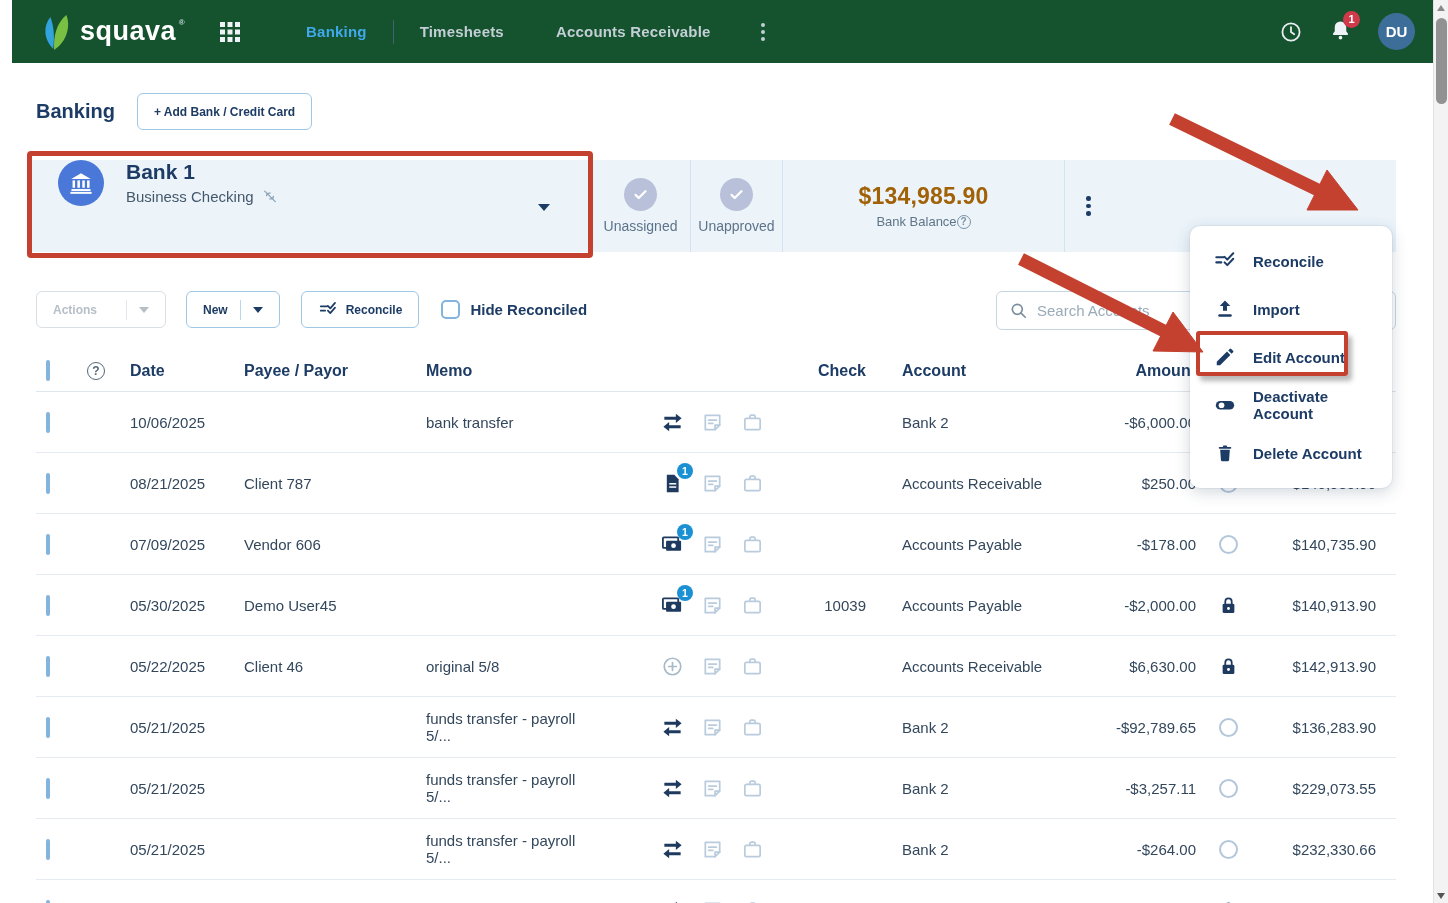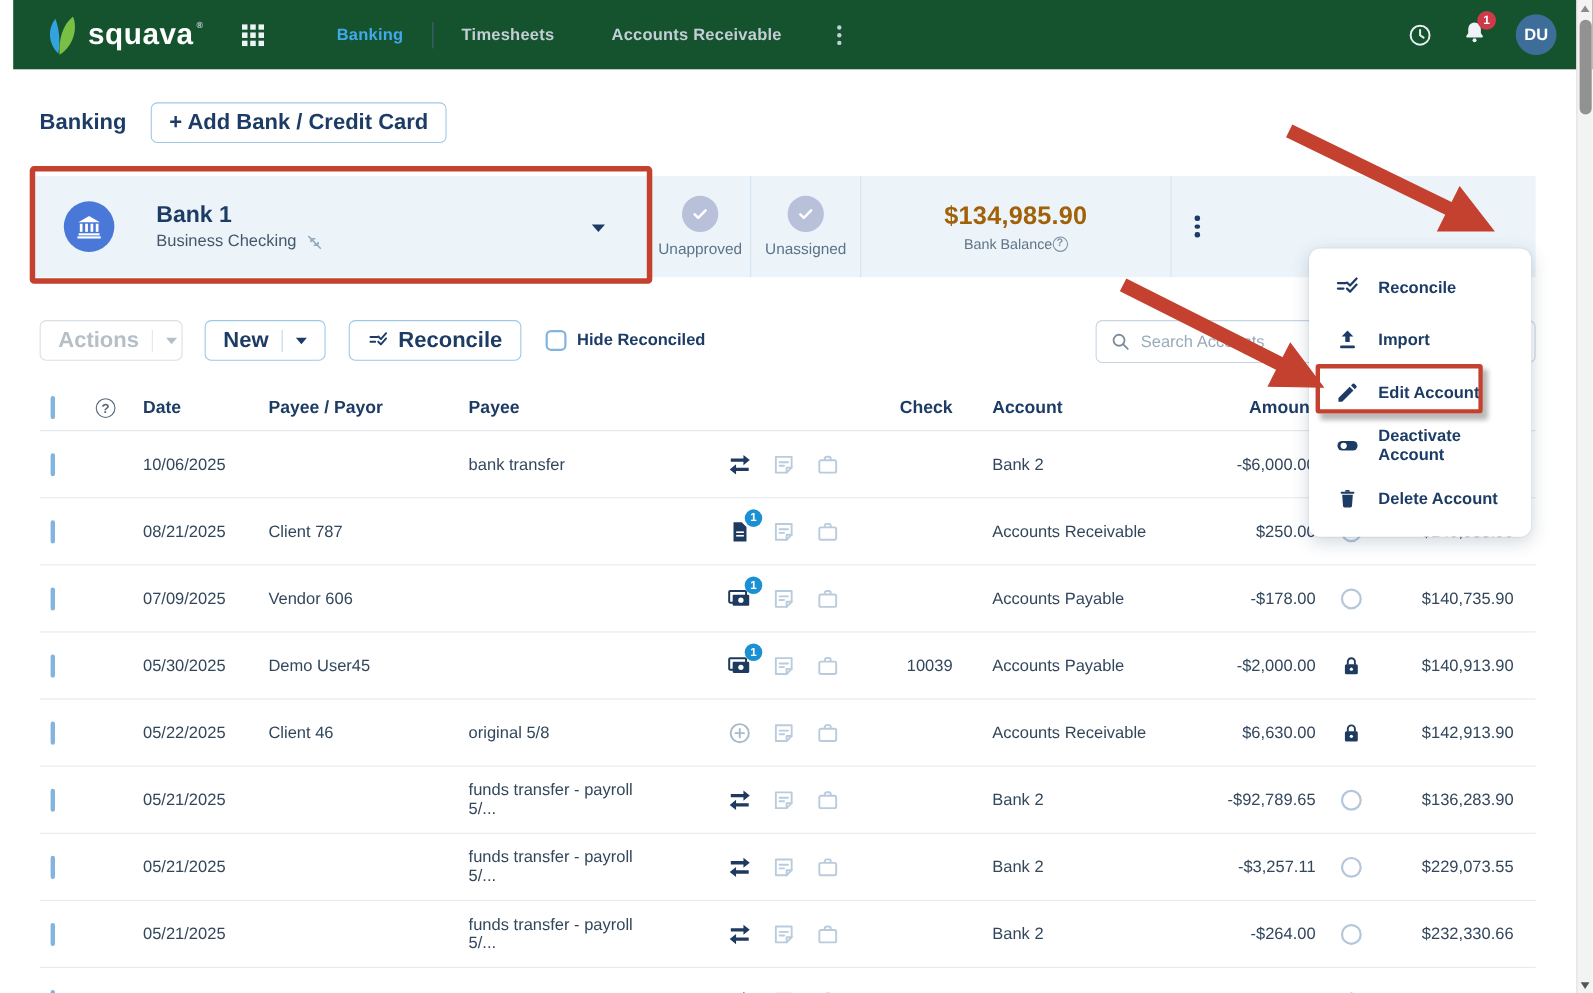--- a/index.html
+++ b/index.html
@@ -24,27 +24,27 @@
   .bell-wrap { position:relative; }
   .nav-badge { position:absolute; top:-7px; right:-8px; background:#cf3a4a; color:#fff; min-width:17px; height:17px;
                border-radius:50%; font-size:11px; font-weight:bold; display:flex; align-items:center; justify-content:center; }
   .avatar { width:37px; height:37px; border-radius:50%; background:#3d6e99; color:#fff; font-weight:bold;
             font-size:15px; display:flex; align-items:center; justify-content:center; cursor:pointer; }
 
   
   .page-head { position:absolute; left:36px; top:93px; display:flex; align-items:center; gap:22px; }
   .page-title { font-size:20px; font-weight:bold; color:#1d3c65; }
   .btn { height:37px; border:1.6px solid #9fc8e6; border-radius:6px; background:#fff; color:#1d3c65;
-         font-weight:bold; font-size:20px; display:inline-flex; align-items:center; padding:0 16px; cursor:pointer;
+         font-weight:bold; font-size:12px; display:inline-flex; align-items:center; padding:0 16px; cursor:pointer;
          font-family:inherit; }
 
   
   .summary { position:absolute; left:30px; top:160px; width:1366px; height:92px; background:#ecf4fa; display:flex; }
   .sec { border-left:1px solid #d3e4f0; }
-  .s-bank { width:560px; display:flex; align-items:center; padding-left:28px; position:relative; border-left:none; cursor:pointer;gap:16px; }
+  .s-bank { width:560px; display:flex; align-items:flex-start; padding-left:28px; position:relative; border-left:none; cursor:pointer; }
   .bank-circle { width:46px; height:46px; border-radius:50%; background:#4a78d8; display:flex; align-items:center; justify-content:center; }
   .bank-meta { margin-left:22px; }
   .bank-name { font-size:21px; font-weight:bold; color:#1d3c65; }
   .bank-type { font-size:15px; color:#44576b; margin-top:3px; display:flex; align-items:center; gap:7px; }
   .caret { width:0; height:0; border-left:6px solid transparent; border-right:6px solid transparent; border-top:7px solid #1d3c65; }
   .s-bank .caret { position:absolute; right:40px; top:44px; }
   .s-stat { display:flex; flex-direction:column; align-items:center; justify-content:center; gap:7px; cursor:pointer; }
   .s-stat.w1 { width:92px; } .s-stat.w2 { width:100px; }
   .check-circle { width:33px; height:33px; border-radius:50%; background:#b9c0da; display:flex; align-items:center; justify-content:center; }
   .stat-label { font-size:14px; color:#5c7389; }
@@ -195,35 +195,35 @@
           <span>Business Checking</span>
           <svg width="18" height="18" viewBox="0 0 24 24" fill="none" stroke="#90a5b8" stroke-width="1.8" stroke-linecap="round">
             <path d="M7.5 11.5a3.6 3.6 0 0 1 3.6-3.4h1.2"></path>
             <path d="M16.5 12.5a3.6 3.6 0 0 1-3.6 3.4h-1.2"></path>
             <line x1="5" y1="5.5" x2="19" y2="19.5"></line>
           </svg>
         </div>
       </div>
       <span class="caret"></span>
     </div>
+    <div class="sec s-stat w2">
+      <div class="check-circle">
+        <svg width="17" height="17" viewBox="0 0 24 24" fill="none" stroke="#fff" stroke-width="3.2" stroke-linecap="round" stroke-linejoin="round">
+            <path d="M5 12.5l4.5 4.5L19 7.5"></path>
+          </svg>
+      </div>
+      <div class="stat-label">Unassigned</div>
+    </div>
     <div class="sec s-stat w1">
       <div class="check-circle">
         <svg width="17" height="17" viewBox="0 0 24 24" fill="none" stroke="#fff" stroke-width="3.2" stroke-linecap="round" stroke-linejoin="round">
             <path d="M5 12.5l4.5 4.5L19 7.5"></path>
           </svg>
       </div>
       <div class="stat-label">Unapproved</div>
-    </div>
-    <div class="sec s-stat w2">
-      <div class="check-circle">
-        <svg width="17" height="17" viewBox="0 0 24 24" fill="none" stroke="#fff" stroke-width="3.2" stroke-linecap="round" stroke-linejoin="round">
-            <path d="M5 12.5l4.5 4.5L19 7.5"></path>
-          </svg>
-      </div>
-      <div class="stat-label">Unassigned</div>
     </div>
     <div class="sec s-balance b1">
       <div class="bal-amount">$134,985.90</div>
       <div class="bal-label">
         <span>Bank Balance</span>
         <span class="qmark"></span>
       </div>
     </div>
     <div class="sec s-kebab">
         <i></i>
@@ -269,21 +269,21 @@
   </div>
 
   <div class="table">
     <div class="thead">
       <div class="c-cb"><span class="cb"></span></div>
       <div class="c-help">
           <span class="qmark big"></span>
         </div>
       <div class="th c-date">Date</div>
       <div class="th c-payee">Payee / Payor</div>
-      <div class="th c-memo">Payee</div>
+      <div class="th c-memo">Memo</div>
       <div></div>
       <div class="th c-check">Check</div>
       <div class="th c-acct">Account</div>
       <div class="th c-amt">Amount</div>
       <div></div>
       <div></div>
     </div>
     <div id="tbody">
         <div class="row">
     <div class="c-cb"><span class="cb"></span></div>

